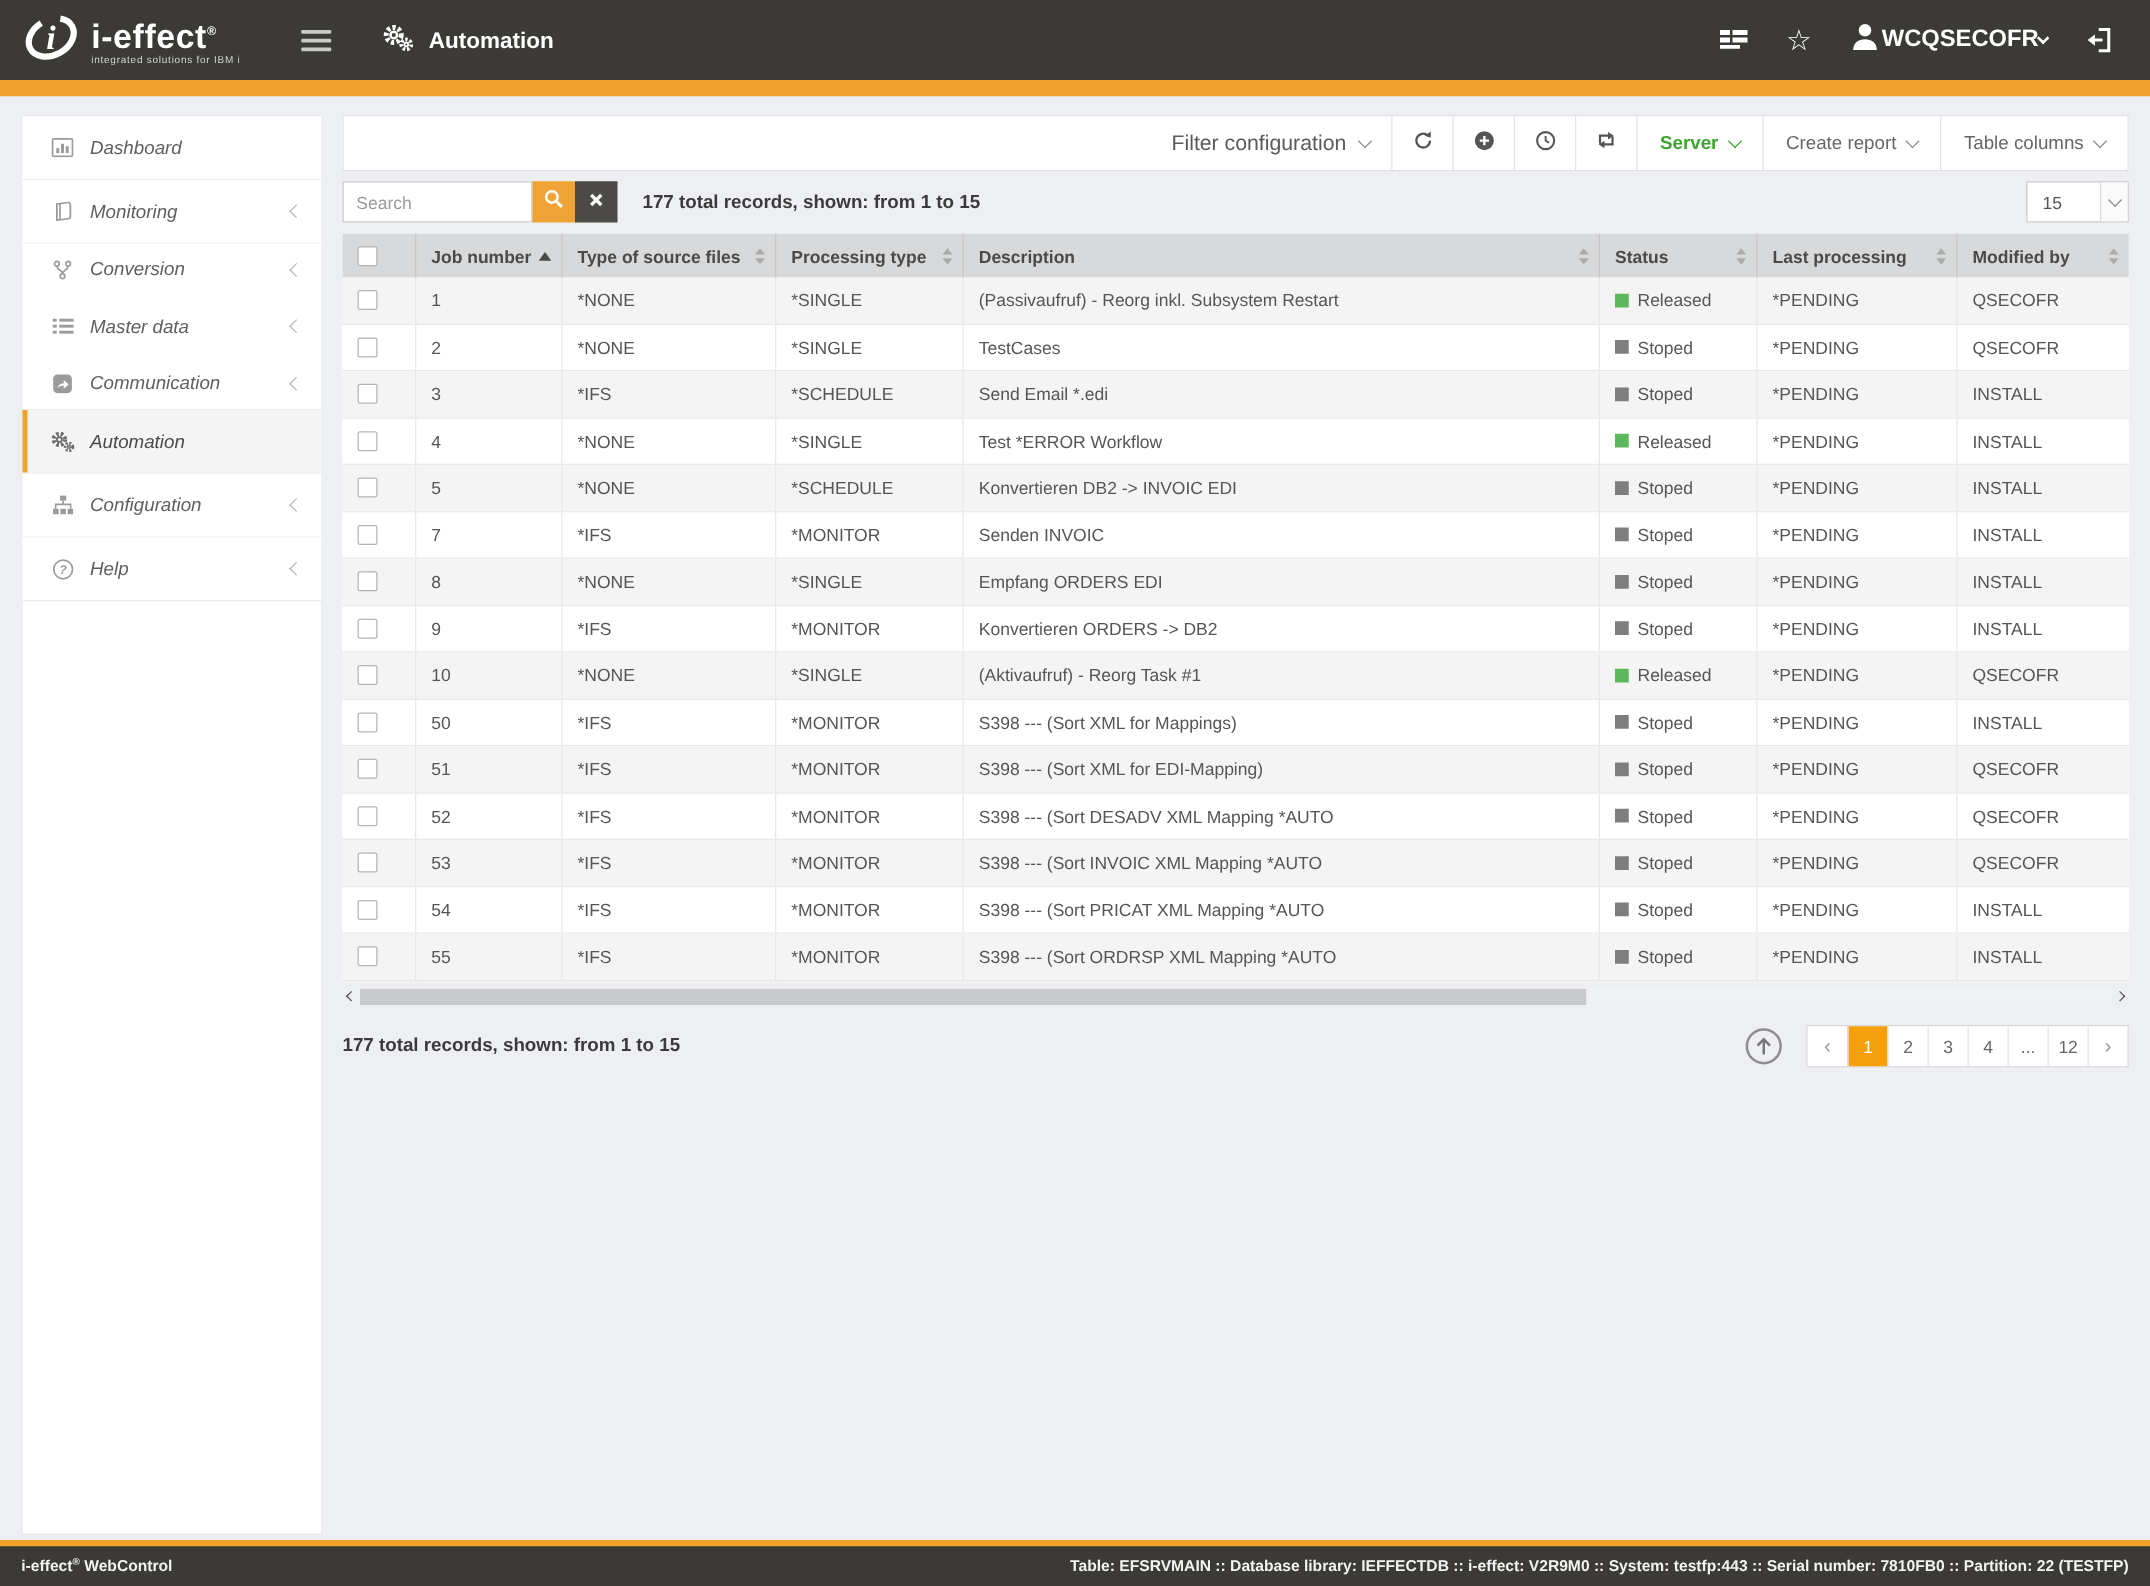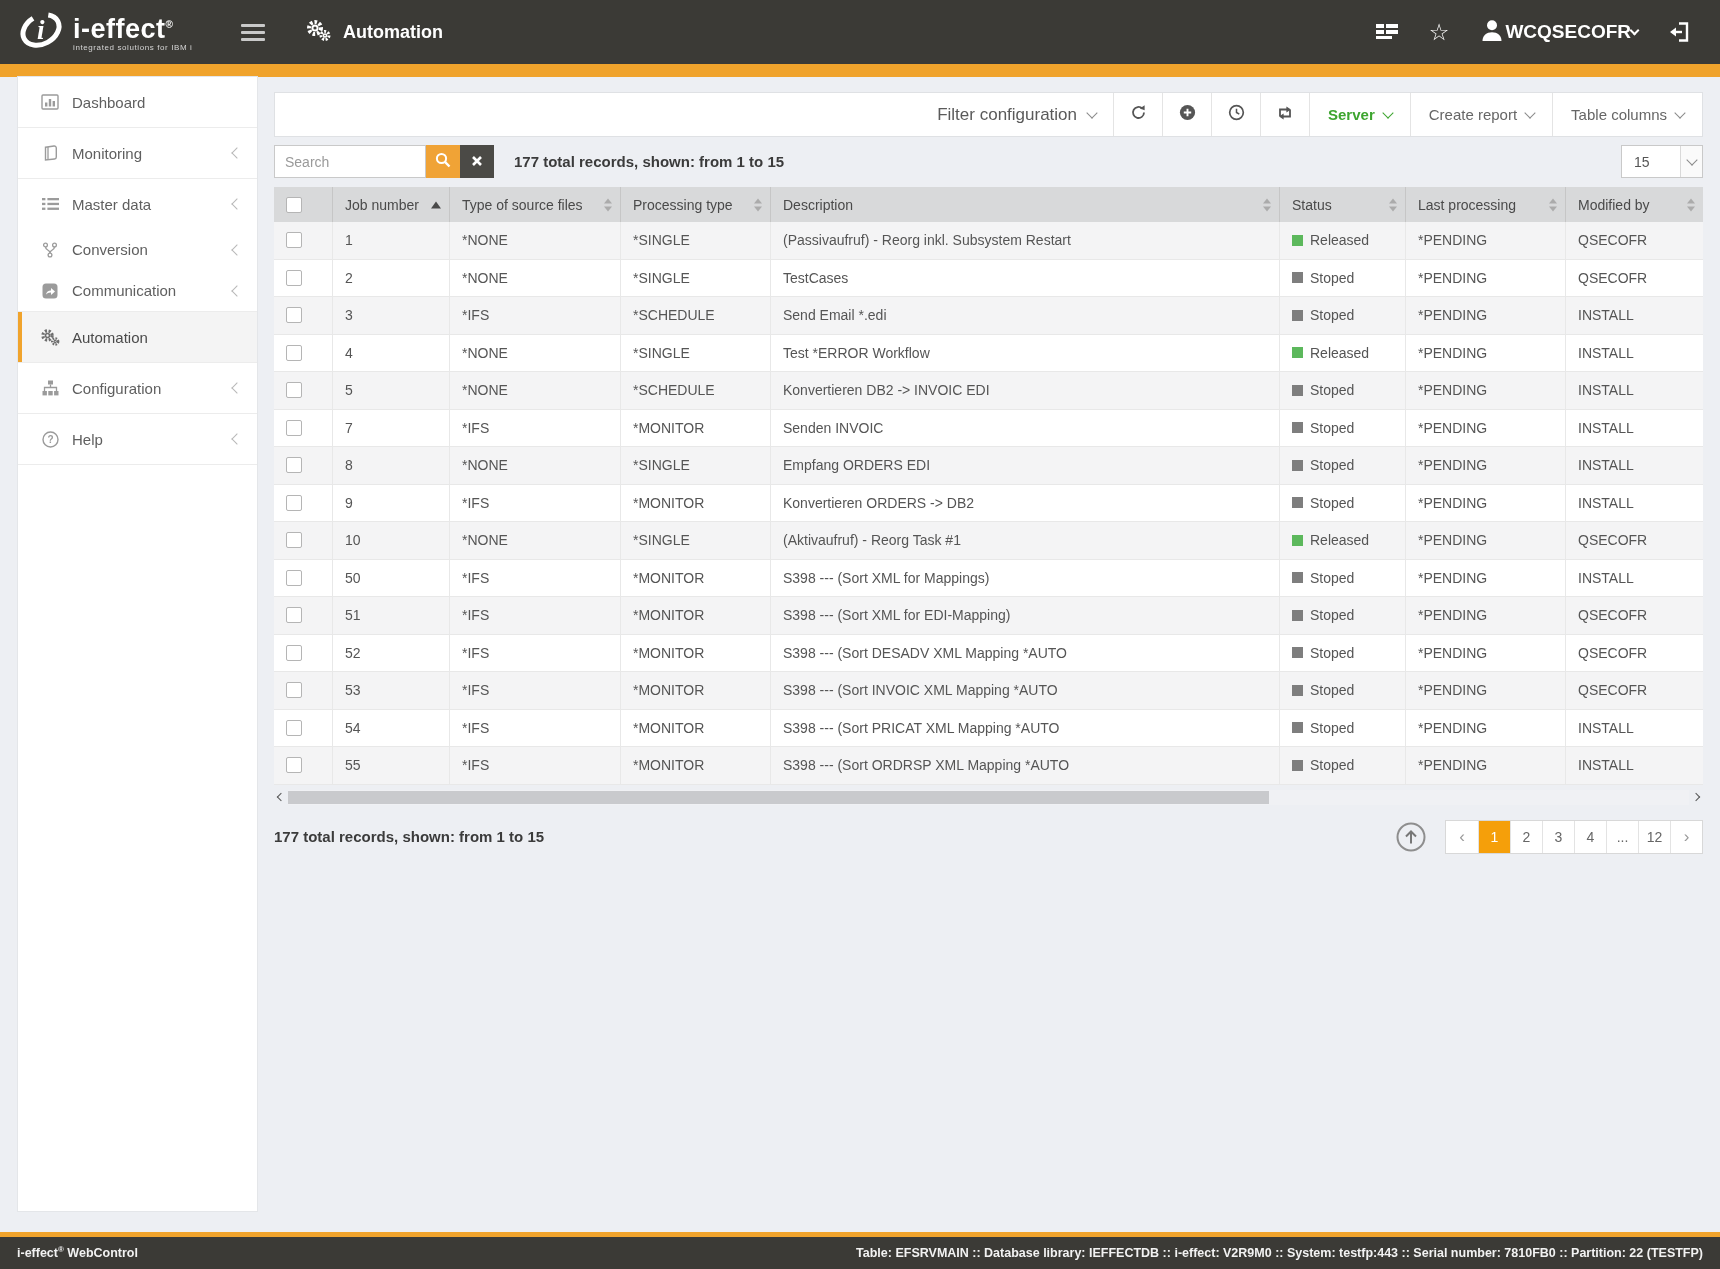--- a/index.html
+++ b/index.html
@@ -33,22 +33,22 @@
   .nav-user { display:flex; align-items:center; color:#fff; font-weight:bold;
               font-size:19px; cursor:pointer; }
 
   .chev-down { width:7px; height:7px; border-left:2px solid currentColor; border-bottom:2px solid currentColor;
                transform:rotate(-45deg); display:inline-block; margin-top:-4px; }
   .chev-down.thin { border-width:1.5px; width:8px; height:8px; color:#8a8a8a; }
   .chev-left { width:8px; height:8px; border-left:1.5px solid #b8b8b8; border-top:1.5px solid #b8b8b8;
                transform:rotate(-45deg); display:inline-block; }
 
   
-  .sidebar { position:absolute; left:17px; top:76px; width:241px; height:1136px;
-             background:#fff; border:1px solid #e4e6e9; }
+  .sidebar { position:absolute; left:17px; top:92px; width:241px; height:1136px;
+             background:#fff; border:1px solid #e4e6e9;font-style:italic; }
   .side-item { height:50px; display:flex; align-items:center; padding-left:21px; position:relative;
                color:#5f5f5f; font-size:15px; cursor:pointer; background:#fff; }
   .side-item.compact { height:41px; }
   .side-item .s-icon { width:22px; margin-right:11px; display:flex; justify-content:center; align-items:center; }
   .side-item .s-chev { position:absolute; right:16px; top:50%; transform:translateY(-50%) rotate(-45deg); }
   .side-item.active { background:#f4f4f4; border-left:4px solid #f0a32c; padding-left:17px; color:#4a4a4a; }
   .side-div { height:1px; background:#ececec; }
 
   
   .main { position:absolute; left:274px; top:92px; width:1429px; }
@@ -77,21 +77,21 @@
   .pagesize { position:absolute; right:0; top:0; width:82px; height:33px; background:#fff;
               border:1px solid #c9c9c9; display:flex; align-items:center; cursor:pointer; }
   .pagesize .val { flex:1; padding-left:12px; font-size:14px; color:#555; }
   .pagesize .dd { width:22px; height:100%; border-left:1px solid #d9d9d9; background:#fafafa;
                   display:flex; align-items:center; justify-content:center; }
 
   
   .dtable { margin-top:9px; background:#fff; }
   .thead { display:flex; height:35px; background:#d8d9da; }
   .th { position:relative; display:flex; align-items:center; padding-left:12px;
-        font-size:14px; font-weight:normal; color:#4a4a4a; border-right:1px solid #c6c6c6; cursor:pointer;text-align:right; }
+        font-size:14px; font-weight:bold; color:#4a4a4a; border-right:1px solid #c6c6c6; cursor:pointer;text-align:right; }
   .th:last-child, .td:last-child { border-right:none; }
   .sorts { position:absolute; right:8px; top:50%; transform:translateY(-50%);
            display:flex; flex-direction:column; gap:3px; align-items:center; }
   .tri-up { width:0; height:0; border-left:4px solid transparent; border-right:4px solid transparent;
             border-bottom:5px solid #ababab; }
   .tri-down { width:0; height:0; border-left:4px solid transparent; border-right:4px solid transparent;
               border-top:5px solid #ababab; }
   .tri-up.dark { border-left-width:5px; border-right-width:5px; border-bottom:7px solid #4a4a4a; }
 
   .tr { display:flex; height:37.5px; border-bottom:1px solid #e8e8e8; background:#fff;
@@ -224,45 +224,45 @@
       <svg width="17" height="16" viewBox="0 0 17 16">
         <path d="M3.5 2.2 12 1a2 2 0 0 1 2.3 2V12a2 2 0 0 1-1.8 2L3.5 15z" fill="none" stroke="#9b9b9b" stroke-width="1.4"></path>
         <line x1="6" y1="2" x2="6" y2="15" stroke="#9b9b9b" stroke-width="1.3"></line>
       </svg>
     </span>
     <span>Monitoring</span>
     <span class="s-chev chev-left"></span>
   </div>
   <div class="side-div"></div>
 
+  <div class="side-item compact">
+    <span class="s-icon">
+      <svg width="16" height="16" viewBox="0 0 16 16">
+        <circle cx="3.5" cy="3" r="1.9" fill="none" stroke="#9b9b9b" stroke-width="1.3"></circle>
+        <circle cx="12.5" cy="3" r="1.9" fill="none" stroke="#9b9b9b" stroke-width="1.3"></circle>
+        <circle cx="8" cy="13" r="1.9" fill="none" stroke="#9b9b9b" stroke-width="1.3"></circle>
+        <path d="M3.5 5c0 3.5 4.5 2.5 4.5 6M12.5 5c0 3.5-4.5 2.5-4.5 6" fill="none" stroke="#9b9b9b" stroke-width="1.3"></path>
+      </svg>
+    </span>
+    <span>Conversion</span>
+    <span class="s-chev chev-left"></span>
+  </div>
+
   <div class="side-item">
     <span class="s-icon">
       <svg width="17" height="14" viewBox="0 0 17 14">
         <rect x="0" y="1" width="3.4" height="2.3" fill="#9b9b9b"></rect>
           <rect x="5.4" y="1" width="11.6" height="2.3" fill="#9b9b9b"></rect>
         <rect x="0" y="5.8" width="3.4" height="2.3" fill="#9b9b9b"></rect>
           <rect x="5.4" y="5.8" width="11.6" height="2.3" fill="#9b9b9b"></rect>
         <rect x="0" y="10.6" width="3.4" height="2.3" fill="#9b9b9b"></rect>
           <rect x="5.4" y="10.6" width="11.6" height="2.3" fill="#9b9b9b"></rect>
       </svg>
     </span>
     <span>Master data</span>
-    <span class="s-chev chev-left"></span>
-  </div>
-
-  <div class="side-item compact">
-    <span class="s-icon">
-      <svg width="16" height="16" viewBox="0 0 16 16">
-        <circle cx="3.5" cy="3" r="1.9" fill="none" stroke="#9b9b9b" stroke-width="1.3"></circle>
-        <circle cx="12.5" cy="3" r="1.9" fill="none" stroke="#9b9b9b" stroke-width="1.3"></circle>
-        <circle cx="8" cy="13" r="1.9" fill="none" stroke="#9b9b9b" stroke-width="1.3"></circle>
-        <path d="M3.5 5c0 3.5 4.5 2.5 4.5 6M12.5 5c0 3.5-4.5 2.5-4.5 6" fill="none" stroke="#9b9b9b" stroke-width="1.3"></path>
-      </svg>
-    </span>
-    <span>Conversion</span>
     <span class="s-chev chev-left"></span>
   </div>
 
   <div class="side-item compact">
     <span class="s-icon">
       <svg width="16" height="16" viewBox="0 0 16 16">
         <rect x="0.5" y="0.5" width="15" height="15" rx="3.5" fill="#9b9b9b"></rect>
         <path d="M4 11.5q.8-3.8 5-4V5l4 3.5-4 3.5v-2.5q-3.2-.2-5 2z" fill="#fff"></path>
       </svg>
     </span>

